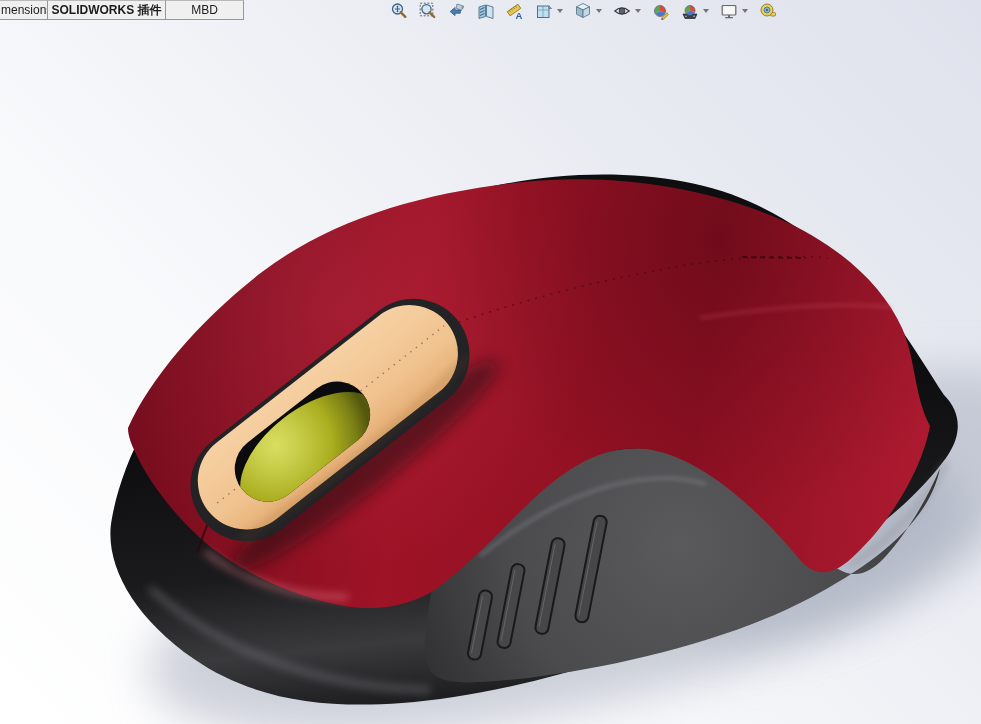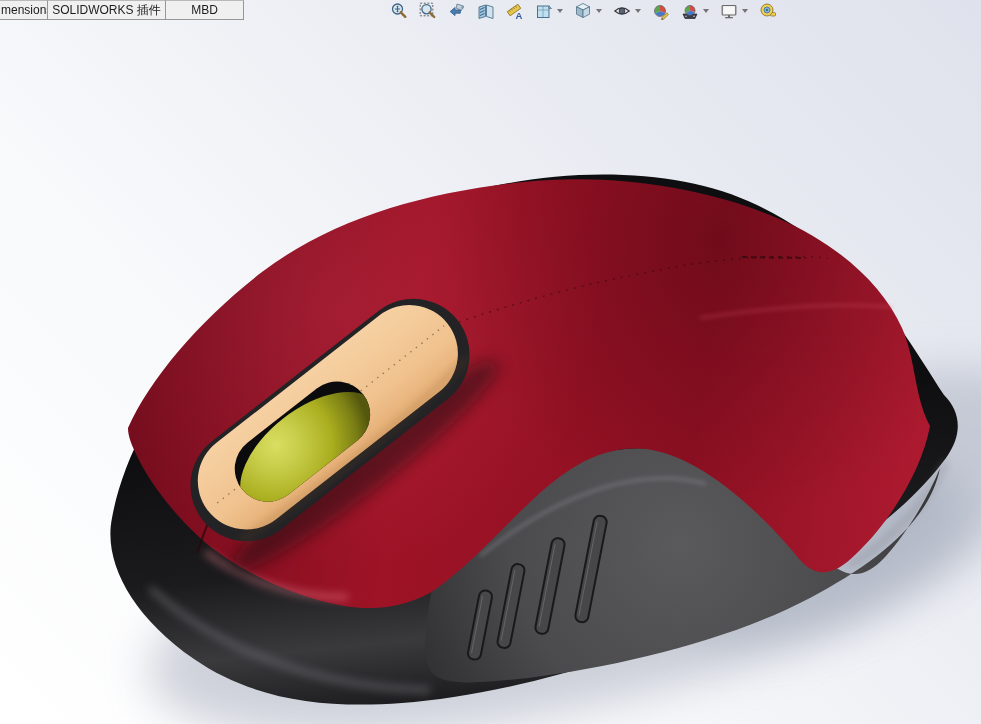--- a/index.html
+++ b/index.html
@@ -10,21 +10,21 @@
   }
   
   .tabbar{position:absolute;top:0;left:0;display:flex;z-index:6;}
   .tab{
     height:20px;box-sizing:border-box;background:#f0f0f0;
     border:1px solid #979797;border-top-color:#b9b9b9;
     display:flex;align-items:center;justify-content:center;
     font-size:12px;color:#1c1c1c;white-space:nowrap;overflow:hidden;cursor:default;
   }
   .tab.cut{width:48px;border-left:none;justify-content:flex-start;padding-left:1px;}
-  .tab.t2{width:118px;border-left:none;}
+  .tab.t2{width:118px;border-left:none;font-weight:bold;}
   .tab.t3{width:78px;border-left:none;}
   
   .hud{position:absolute;top:0;left:390px;height:22px;display:flex;align-items:center;z-index:6;}
   .hudbtn{display:flex;align-items:center;margin-right:11px;cursor:pointer;}
   .hudbtn svg{display:block;}
   .dd{width:0;height:0;border-left:3.5px solid transparent;border-right:3.5px solid transparent;
       border-top:4.5px solid #757575;margin-left:4px;}
   
   .viewport-svg{position:absolute;top:0;left:0;z-index:1;}
 </style>

